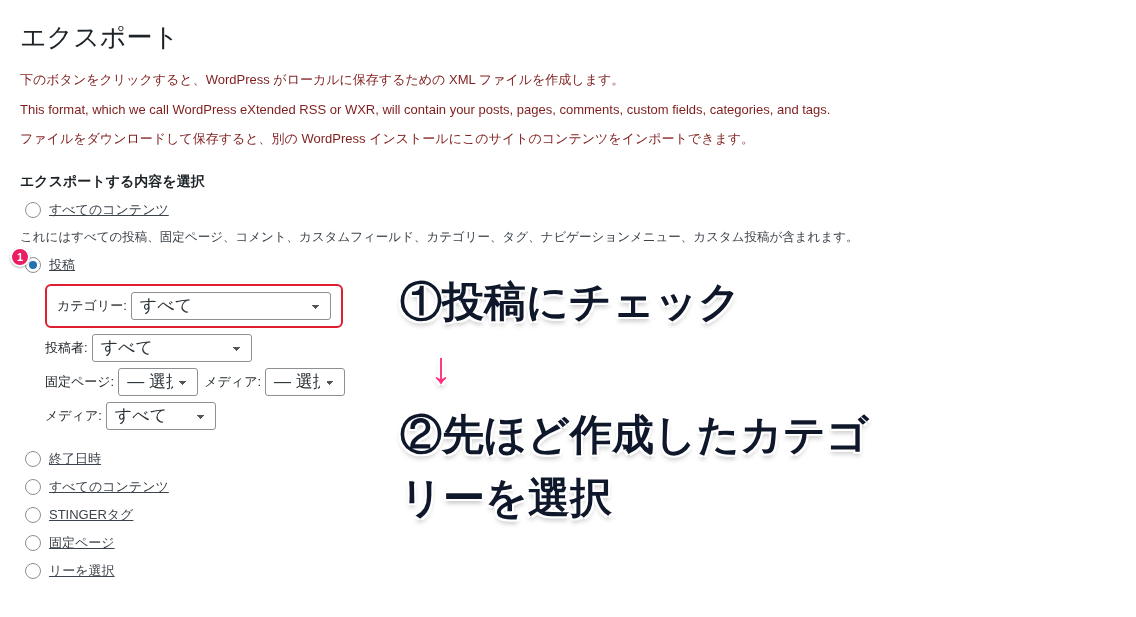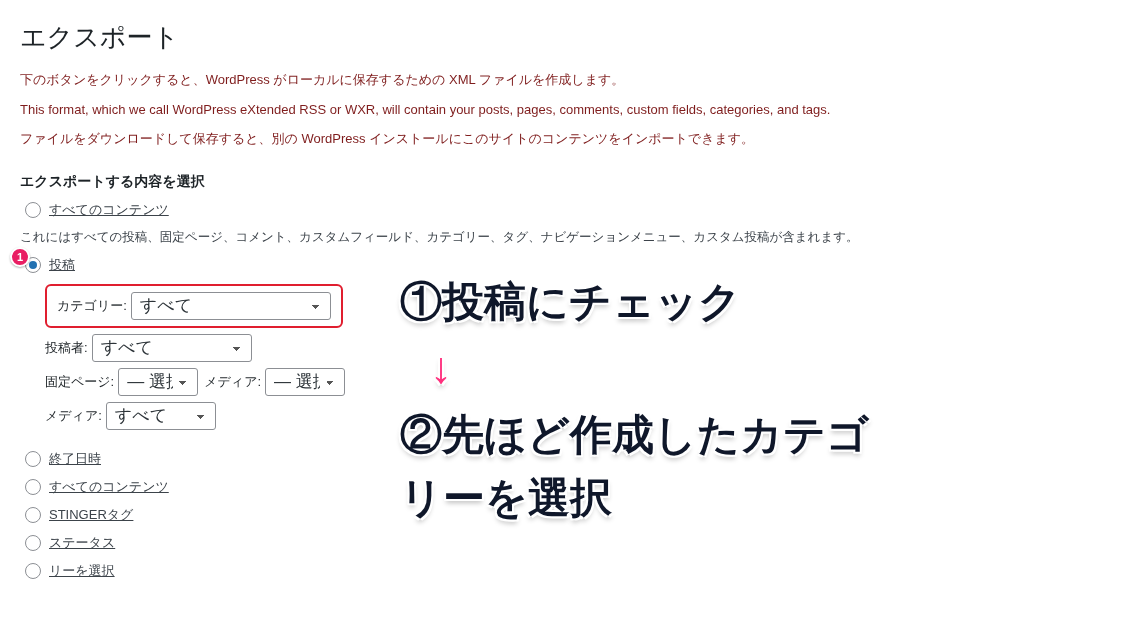--- a/index.html
+++ b/index.html
@@ -195,21 +195,21 @@
 <div class="radio-row">
   <span class="dot-marker"></span>
   <span class="radio-label">すべてのコンテンツ</span>
 </div>
 <div class="radio-row">
   <span class="dot-marker"></span>
   <span class="radio-label">STINGERタグ</span>
 </div>
 <div class="radio-row">
   <span class="dot-marker"></span>
-  <span class="radio-label">ステータス</span>
+  <span class="radio-label">固定ページ</span>
 </div>
 <div class="radio-row">
   <span class="dot-marker"></span>
   <span class="radio-label">リーを選択</span>
 </div>
 
 <div class="annotation">
   <div class="anno-line">①投稿にチェック</div>
   <div class="anno-arrow">↓</div>
   <div class="anno-line">②先ほど作成したカテゴ</div>

